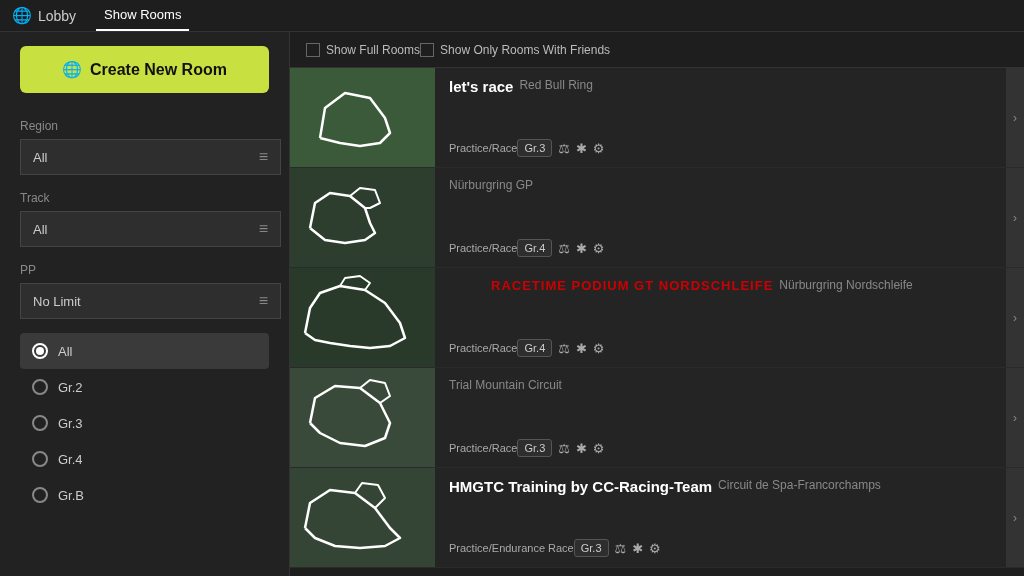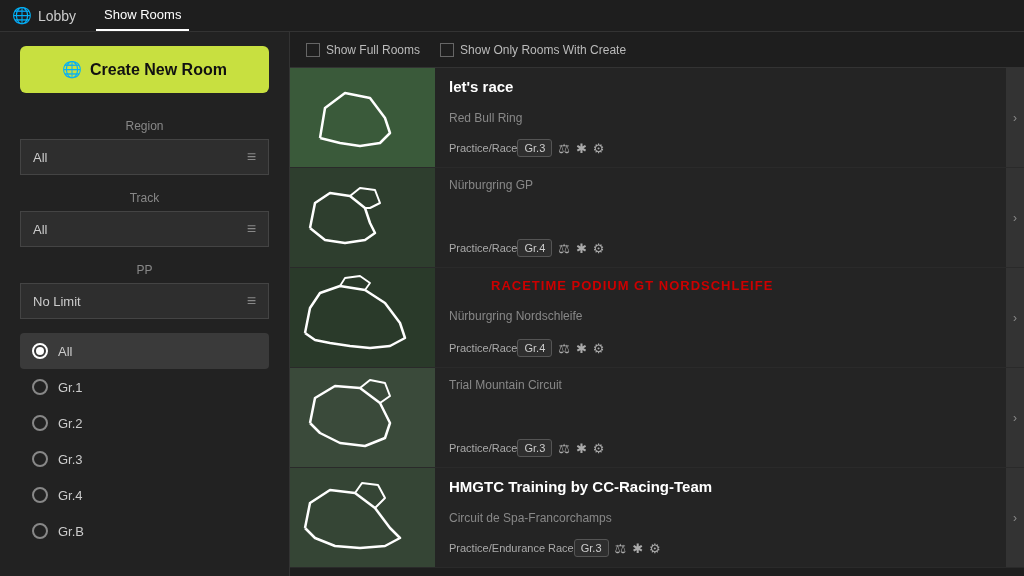--- a/index.html
+++ b/index.html
@@ -77,22 +77,21 @@
       font-size: 16px;
       font-weight: bold;
       cursor: pointer;
       display: flex;
       align-items: center;
       gap: 8px;
       justify-content: center;
     }
 
     .sidebar-section {
-      padding: 8px 20px 4px 20px;
-      text-align: center;
+      padding: 8px 8px 4px 20px;
     }
     .sidebar-label {
       font-size: 12px;
       color: #888;
       margin-bottom: 6px;
       margin-top: 4px;
     }
     .sidebar-select {
       width: 100%;
       background: #2e2e2e;
@@ -153,21 +152,20 @@
       flex-direction: column;
       overflow: hidden;
       background: #1e1e1e;
     }
 
     
     .filters-bar {
       display: flex;
       align-items: center;
       padding: 8px 16px;
-      gap: 20px;
       border-bottom: 1px solid #333;
       background: #1e1e1e;
       height: 36px;
     }
     .filter-checkbox {
       display: flex;
       align-items: center;
       gap: 6px;
       font-size: 12px;
       color: #bbb;
@@ -208,22 +206,22 @@
 
     .room-info {
       flex: 1;
       padding: 10px 14px;
       display: flex;
       flex-direction: column;
       justify-content: space-between;
     }
     .room-top {
       display: flex;
-      flex-direction: column;
-      gap: 16px;
+      flex-direction: row;
+      gap: 6px;
     }
     .room-name {
       font-size: 15px;
       color: #fff;
       font-weight: 600;
     }
     .room-name.racetime {
       color: #cc0000;
       font-size: 13px;
       font-weight: bold;
@@ -322,24 +320,20 @@
       </div>
     </div>
 
     <div class="radio-section" id="radio-section">
     <div class="radio-item selected">
       <div class="radio-circle filled"></div>
       <span>All</span>
     </div>
         <div class="radio-item">
       <div class="radio-circle "></div>
-      <span>Gr.1</span>
-    </div>
-        <div class="radio-item">
-      <div class="radio-circle "></div>
       <span>Gr.2</span>
     </div>
         <div class="radio-item">
       <div class="radio-circle "></div>
       <span>Gr.3</span>
     </div>
         <div class="radio-item">
       <div class="radio-circle "></div>
       <span>Gr.4</span>
     </div>
@@ -353,21 +347,21 @@
 
   <div class="content-area">
 
     <div class="filters-bar">
       <label class="filter-checkbox">
         <div class="checkbox-box"></div>
         <span>Show Full Rooms</span>
       </label>
       <label class="filter-checkbox">
         <div class="checkbox-box"></div>
-        <span>Show Only Rooms With Create</span>
+        <span>Show Only Rooms With Friends</span>
       </label>
     </div>
 
     <div class="room-list" id="room-list">
     <div class="room-item">
       <div class="room-thumbnail">
         <svg viewBox="0 0 145 100" xmlns="http://www.w3.org/2000/svg">
       <rect width="145" height="100" fill="#3a5a3a"></rect>
       <polyline points="30,70 35,40 55,25 80,30 95,50 100,65 90,75 70,78 50,75 30,70" fill="none" stroke="white" stroke-width="2.5" stroke-linejoin="round"></polyline>
     </svg>

